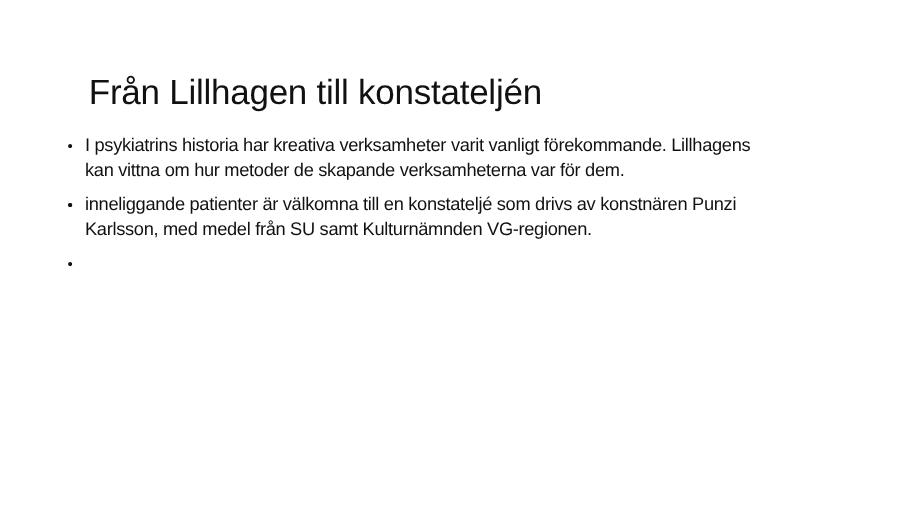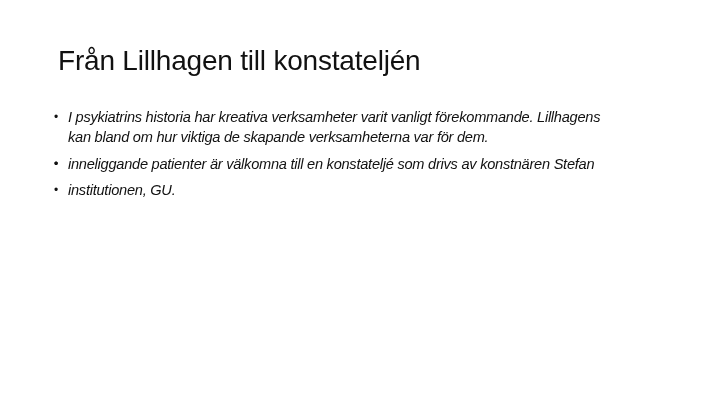--- a/index.html
+++ b/index.html
@@ -18,21 +18,21 @@
     .slide {
       position: absolute;
       left: 0; top: 0;
       width: 720px; height: 405px;
       background: #ffffff;
     }
     .title {
       position: absolute;
       left: 55px;
       top: 38px;
-      margin: 3px;
+      margin: 16px;
       font-weight: normal;
       font-size: 28px;
       line-height: 40px;
       letter-spacing: -0.2px;
       color: #111111;
       white-space: nowrap;
     }
     .bullets {
       position: absolute;
       left: 52px;
@@ -55,40 +55,39 @@
       line-height: 20px;
       color: #111111;
     }
     .line {
       display: block;
       font-size: 14.6px;
       line-height: 20.4px;
       white-space: nowrap;
       letter-spacing: -0.25px;
       color: #111111;
-      font-style: italic;
     }
   </style>
 </head>
 <body>
 
 <div class="slide">
   <h1 class="title">Från Lillhagen till konstateljén</h1>
 
   <ul class="bullets">
     <li class="bullet">
       <span class="bullet-mark">•</span>
       <span class="line">I psykiatrins historia har kreativa verksamheter varit vanligt förekommande. Lillhagens</span>
-      <span class="line">kan bland om hur viktiga de skapande verksamheterna var för dem.</span>
+      <span class="line">kan vittna om hur metoder de skapande verksamheterna var för dem.</span>
     </li>
     <li class="bullet">
       <span class="bullet-mark">•</span>
     </li>
     <li class="bullet">
       <span class="bullet-mark">•</span>
-      <span class="line">inneliggande patienter är välkomna till en konstateljé som drivs av konstnären Stefan</span>
+      <span class="line">inneliggande patienter är välkomna till en konstateljé som drivs av konstnären Punzi</span>
+      <span class="line">Karlsson, med medel från SU samt Kulturnämnden VG-regionen.</span>
     </li>
     <li class="bullet">
       <span class="bullet-mark">•</span>
-      <span class="line">institutionen, GU.</span>
     </li>
   </ul>
 </div>
 
 </body></html>

